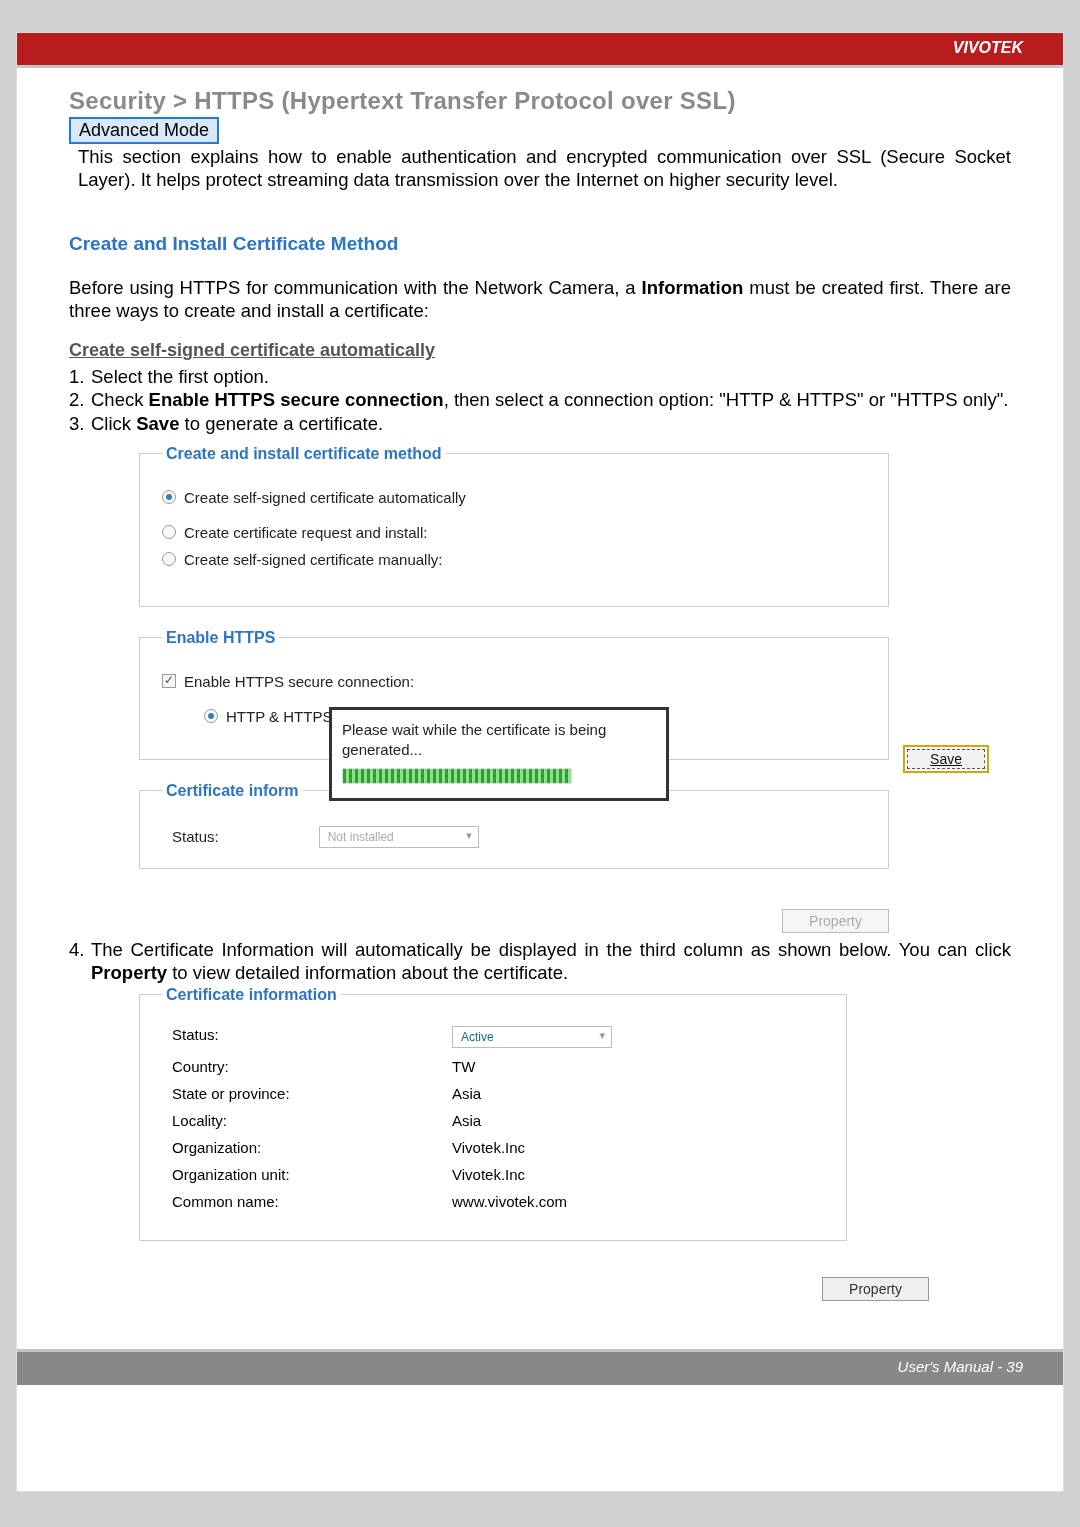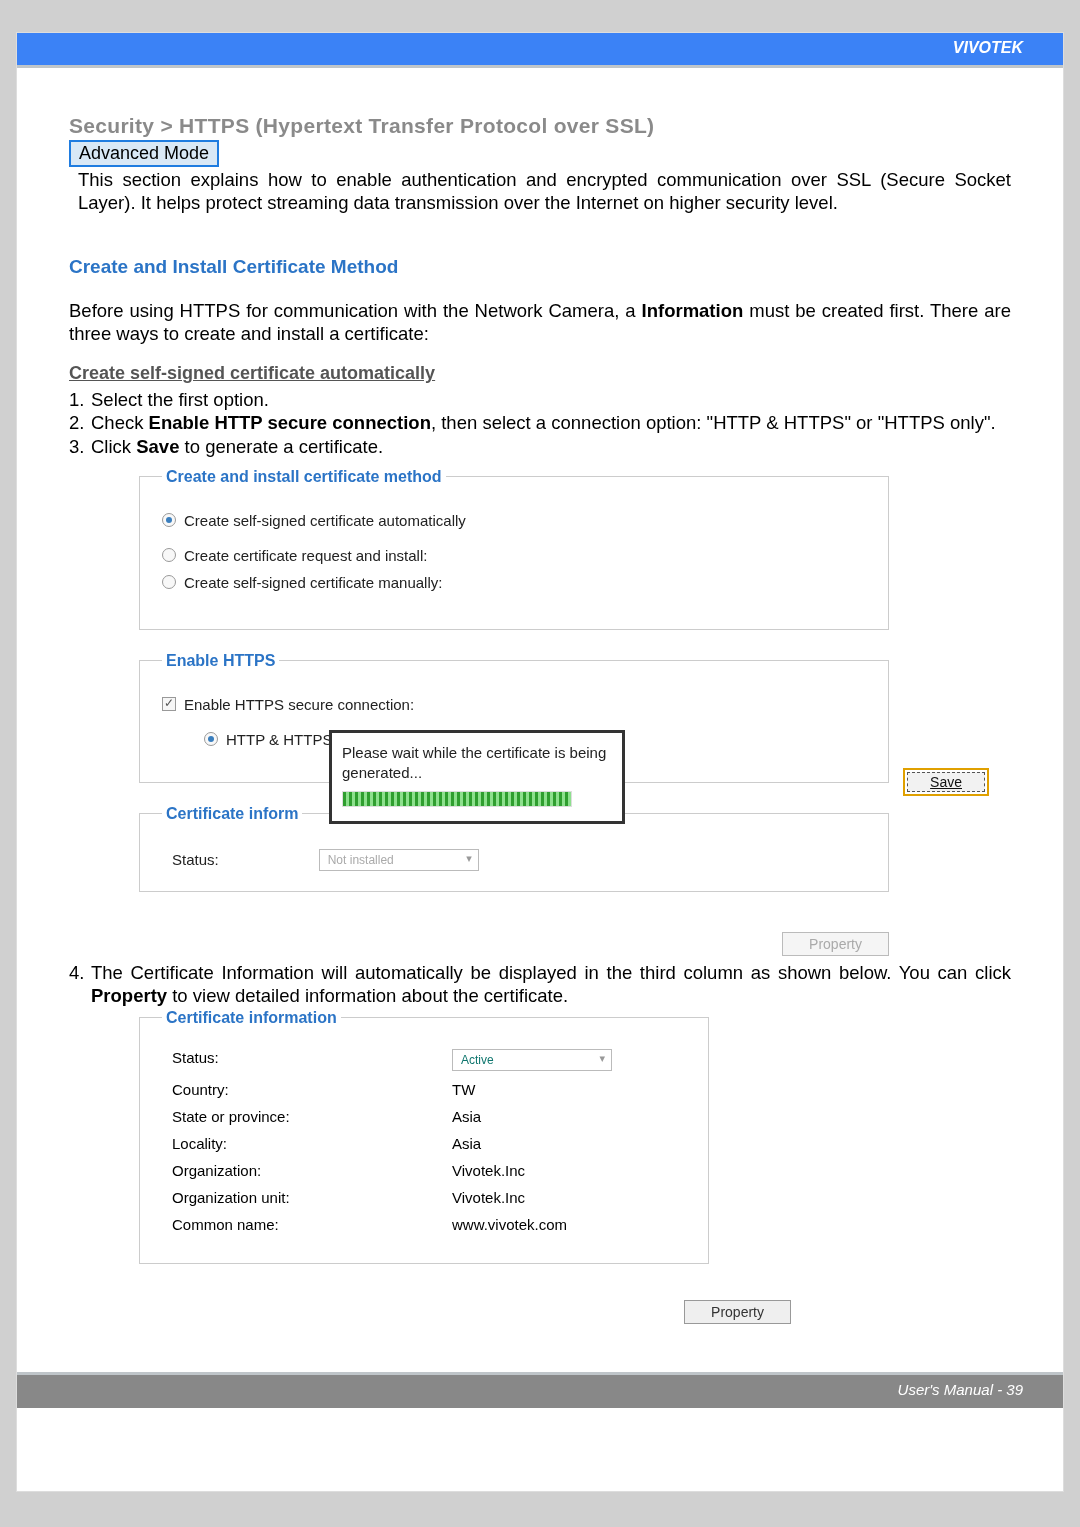--- a/index.html
+++ b/index.html
@@ -12,32 +12,32 @@
   .page {
     background: #fff;
     margin: 32px 16px;
     padding: 12px 52px 40px 52px;
     min-height: 1460px;
     position: relative;
     border: 1px solid #ddd;
   }
   .brand-bar {
     color: #fff;
-    background: #3b82f6;
+    background: #b91c1c;
     font-style: italic;
     font-weight: bold;
     font-size: 16px;
     text-align: right;
-    margin: -12px -52px 46px -52px;
+    margin: -12px -52px 19px -52px;
     padding: 6px 40px 8px 0;
     border-bottom: 3px solid #bfc5c9;
   }
   h1.title {
     color: #8a8a8a;
-    font-size: 21px;
+    font-size: 24px;
     font-weight: bold;
     margin-top: 10px;
     letter-spacing: 0.3px;
   }
   .adv-mode {
     display: inline-block;
     border: 2px solid #1f7ce0;
     background: #d9e8f6;
     color: #000;
     font-size: 18px;
@@ -154,42 +154,42 @@
     background: #f2f2f2;
     color: #111;
     text-decoration: underline;
     font-size: 14px;
     padding: 1px 22px;
   }
   .popup {
     position: absolute;
     left: 190px;
     top: 262px;
-    width: 296px;
+    width: 340px;
     border: 3px solid #333;
     background: #fff;
     padding: 10px 10px 14px 10px;
     z-index: 5;
   }
   .popup .msg { font-size: 15px; line-height: 1.35; }
   .popup .pbar {
     margin-top: 8px; width: 230px; height: 16px; border: 1px solid #ddd;
     background: repeating-linear-gradient(90deg,#2f9e2f 0 3px,#8de08d 3px 6px);
   }
   .prop-btn {
     border: 1px solid #bbb; background: #f5f5f5;
     color: #aaa; font-size: 14px; padding: 3px 26px;
     margin-top: 18px;
     float: right;
   }
   .clearfix::after { content: ""; display: block; clear: both; }
   
   .cfg2 {
     margin: 2px 0 0 70px;
-    width: 570px;
+    width: 708px;
     font-size: 15px;
   }
   .info-row {
     display: flex;
     margin: 6px 0 10px 10px;
   }
   .info-row .k { width: 280px; }
   .info-row .v { }
   .prop-btn2 {
     border: 1px solid #999; background: #efefef;
@@ -223,21 +223,21 @@
 
   <p class="body2">
     <span>Before using HTTPS for communication with the Network Camera, a </span><span class="b" style="font-weight:bold">Information</span><span> must be created first. There are three ways to create and install a certificate:</span>
   </p>
 
   <div class="subhead">Create self-signed certificate automatically</div>
 
   <ol class="steps">
     <li><span>Select the first option.</span></li>
     <li>
-      <span>Check </span><span class="b" style="font-weight:bold">Enable HTTP secure connection</span><span>, then select a connection option: "HTTP &amp; HTTPS" or "HTTPS only".</span>
+      <span>Check </span><span class="b" style="font-weight:bold">Enable HTTPS secure connection</span><span>, then select a connection option: "HTTP &amp; HTTPS" or "HTTPS only".</span>
     </li>
     <li>
       <span>Click </span><span class="b" style="font-weight:bold">Save</span><span> to generate a certificate.</span>
     </li>
   </ol>
 
   <div class="cfg clearfix">
     <fieldset class="box">
       <legend>Create and install certificate method</legend>
       <div class="radio-row">

